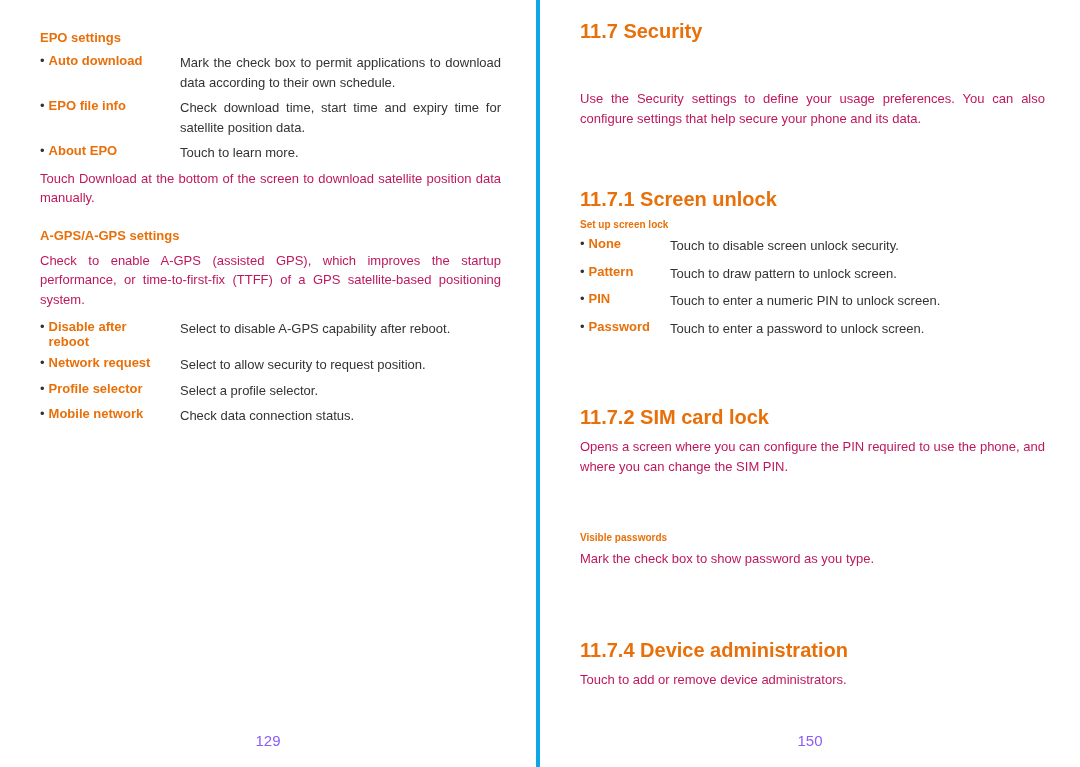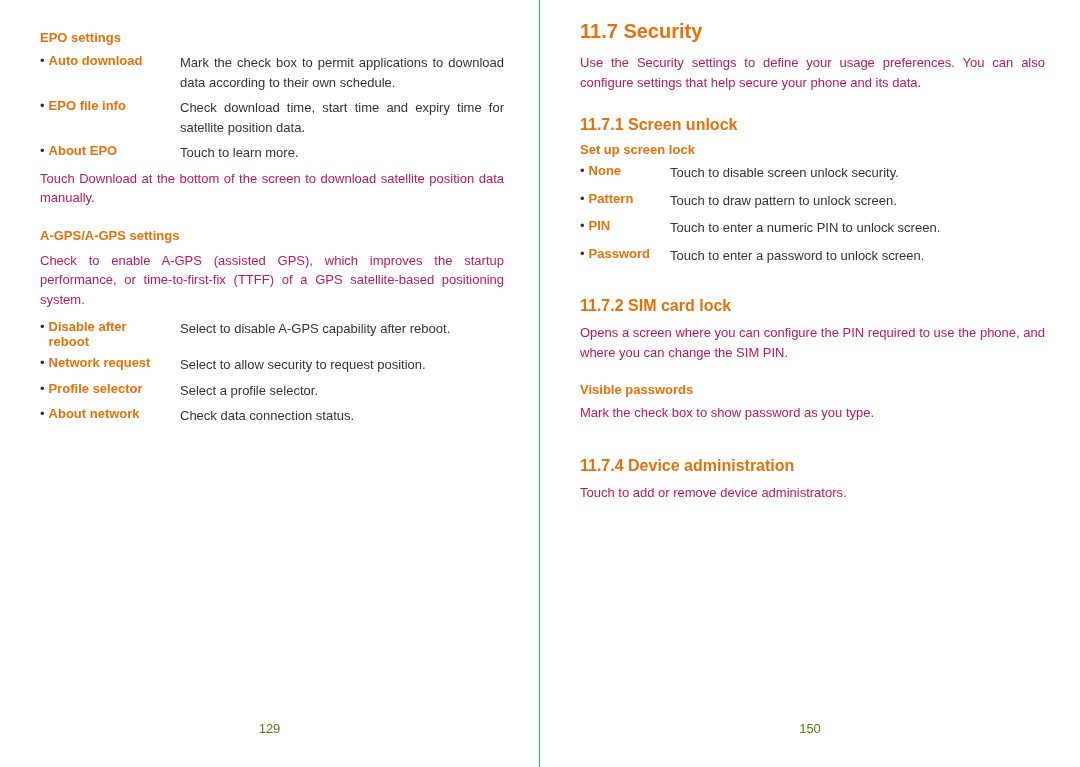--- a/index.html
+++ b/index.html
@@ -26,56 +26,57 @@
       width: 100%;
       height: 100%;
     }
 
     .left-column {
       width: 50%;
       padding: 30px 35px 30px 40px;
       display: flex;
       flex-direction: column;
       position: relative;
-      border-right: 1px solid #0ea5e9;
+      border-right: 4px solid #0ea5e9;
     }
 
     .right-column {
       width: 50%;
       padding: 20px 35px 30px 40px;
       display: flex;
       flex-direction: column;
       position: relative;
+      gap: 36px;
     }
 
     .section-heading {
       color: #e8700a;
       font-weight: bold;
       font-size: 13px;
       margin-bottom: 8px;
     }
 
     .subsection-heading {
       color: #e8700a;
       font-weight: bold;
-      font-size: 13px;
+      font-size: 10px;
       margin-bottom: 6px;
     }
 
     .main-heading {
       color: #e8700a;
       font-weight: bold;
       font-size: 20px;
       margin-bottom: 10px;
     }
 
     .sub-heading-1 {
       color: #e8700a;
       font-weight: bold;
-      font-size: 16px;
+      font-size: 20px;
       margin-bottom: 8px;
       margin-top: 14px;
     }
 
     .bullet-dot {
       color: #333;
       margin-right: 4px;
       flex-shrink: 0;
     }
 
@@ -87,25 +88,25 @@
 
     .body-text {
       color: #be185d;
       margin-bottom: 10px;
       line-height: 1.5;
       text-align: justify;
     }
 
     .page-number {
       position: absolute;
-      bottom: 31px;
+      bottom: 18px;
       left: 50%;
       transform: translateX(-50%);
-      color: #4d7c0f;
-      font-size: 13px;
+      color: #8b5cf6;
+      font-size: 15px;
     }
 
     .bold-inline {
       font-weight: normal;
     }
 
     .section-block {
       margin-bottom: 10px;
     }
 
@@ -214,21 +215,21 @@
         <div class="two-col-term-wrap">
           <span class="bullet-dot">•</span>
           <span class="bullet-term">Profile selector</span>
         </div>
         <div class="two-col-desc">Select a profile selector.</div>
       </div>
 
       <div class="two-col-bullet">
         <div class="two-col-term-wrap">
           <span class="bullet-dot">•</span>
-          <span class="bullet-term">About network</span>
+          <span class="bullet-term">Mobile network</span>
         </div>
         <div class="two-col-desc">Check data connection status.</div>
       </div>
     </div>
 
     <div class="page-number">129</div>
   </div>
 
   <div class="right-column">
 

